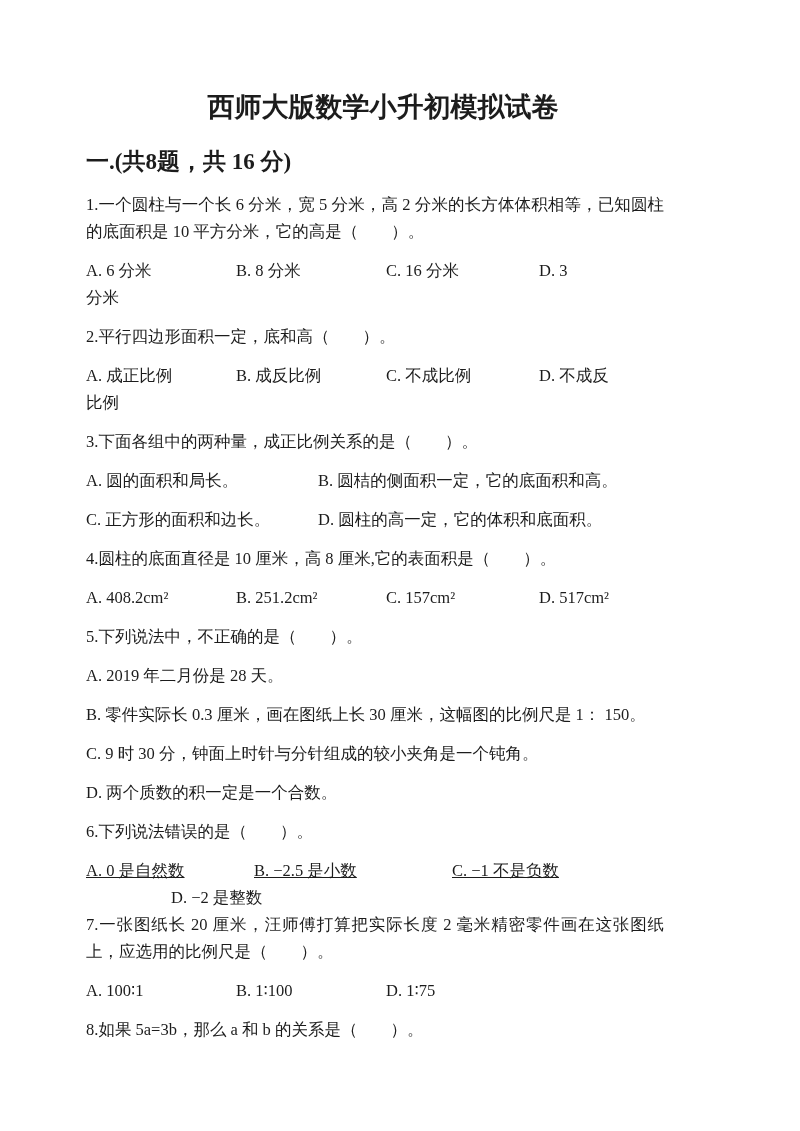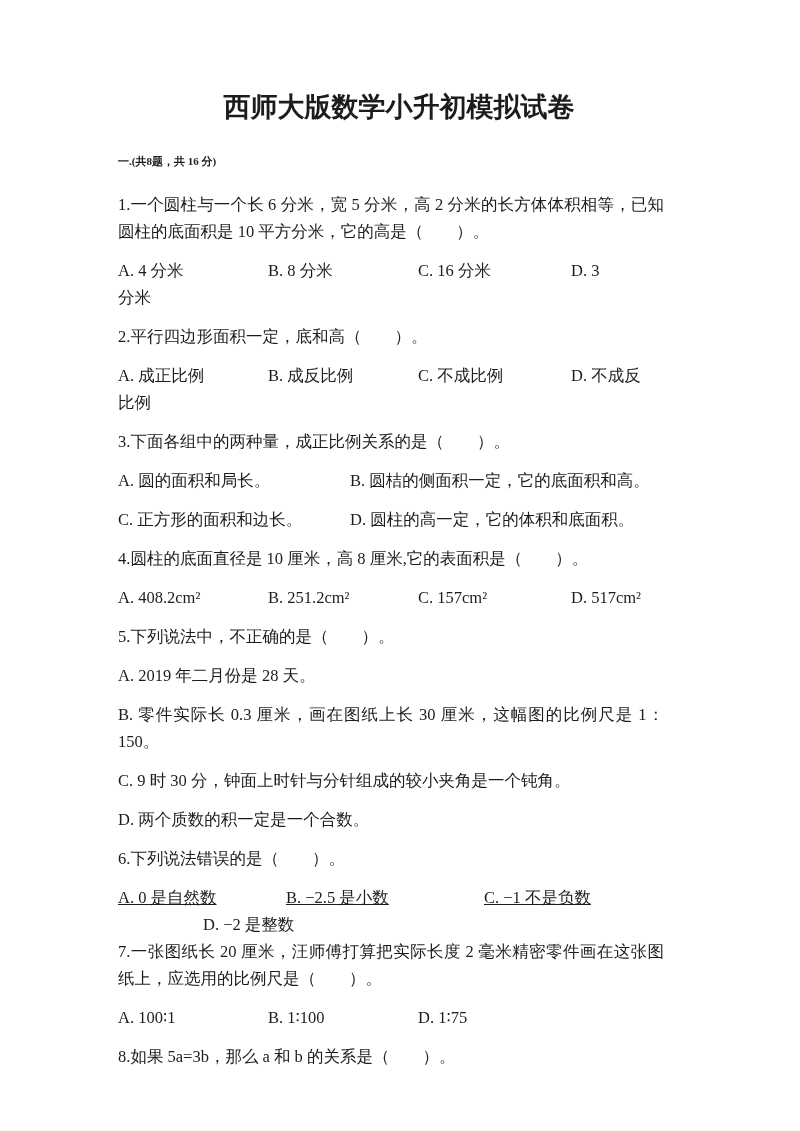--- a/index.html
+++ b/index.html
@@ -7,36 +7,36 @@
     padding: 0;
     background: #ffffff;
   }
   .page {
     position: relative;
     width: 800px;
     height: 1131px;
     margin: 0 auto;
     background: #ffffff;
     box-sizing: border-box;
-    padding: 90px 120px 0 118px;
+    padding: 90px 120px 0 86px;
     font-family: "Liberation Serif", "DejaVu Serif", serif;
     color: #1c1c1c;
     font-size: 16.5px;
     line-height: 27px;
     overflow: hidden;
   }
   .title {
     font-size: 27px;
     line-height: 34px;
     font-weight: bold;
     text-align: center;
     margin: 0 0 24px 0;
   }
   .section-header {
-    font-size: 11px;
+    font-size: 23px;
     font-weight: bold;
     line-height: 27px;
     margin: 0 0 16px 0;
   }
   .q-text {
     margin: 0 16px 12px 0;
     text-align: justify;
   }
   .opt-row {
     display: grid;
@@ -55,21 +55,21 @@
 
 <div class="page">
 
   <h1 class="title">西师大版数学小升初模拟试卷</h1>
 
   <div class="section-header">一.(共8题，共 16 分)</div>
 
   <section>
     <p class="q-text">1.一个圆柱与一个长 6 分米，宽 5 分米，高 2 分米的长方体体积相等，已知圆柱的底面积是 10 平方分米，它的高是（　　）。</p>
     <div class="opt-row cols4 has-wrap">
-      <span class="opt">A. 4 分米</span>
+      <span class="opt">A. 6 分米</span>
       <span class="opt">B. 8 分米</span>
       <span class="opt">C. 16 分米</span>
       <span class="opt">D. 3</span>
     </div>
     <p class="wrap-line">分米</p>
   </section>
 
   <section>
     <p class="q-text">2.平行四边形面积一定，底和高（　　）。</p>
     <div class="opt-row cols4 has-wrap">

